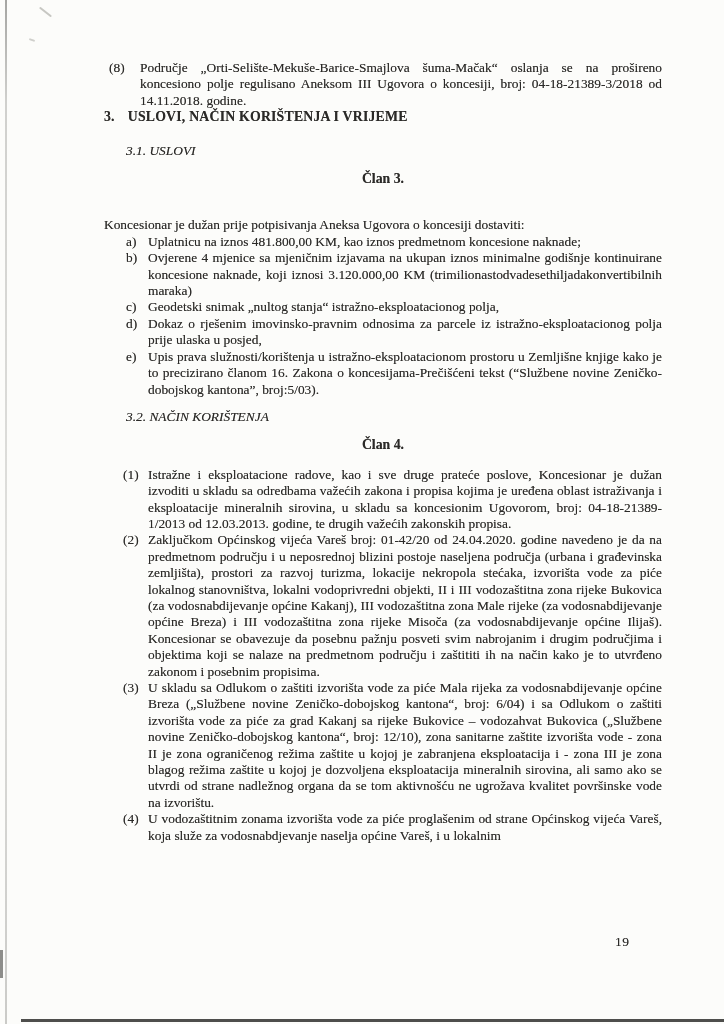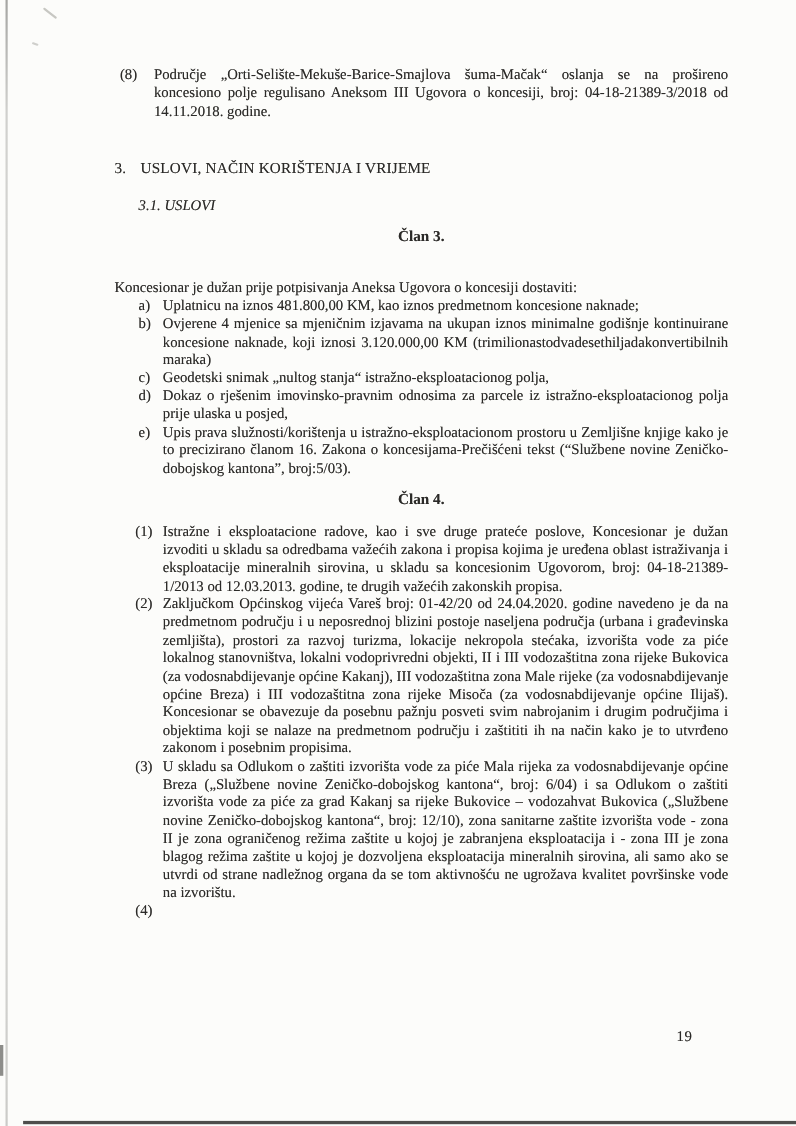--- a/index.html
+++ b/index.html
@@ -46,22 +46,21 @@
     font-size: 13.4px;
     line-height: 16.4px;
   }
   .hang { position: relative; text-align: justify; }
   .hang .marker { position: absolute; top: 0; }
 
   .p8 { padding-left: 36px; }
   .p8 .marker { left: 5px; }
 
   .heading {
-    margin-top: 36px;
-    font-weight: normal;
+    font-weight: bold;
     font-size: 13.8px;
     letter-spacing: 0.2px;
     white-space: nowrap;
   }
   .heading .h-num { display: inline-block; margin-right: 13px; }
 
   .sub { margin-top: 17px; padding-left: 22px; font-style: italic; }
   .sub32 { margin-top: 11px; }
 
   .clan {
@@ -133,38 +132,40 @@
       <div class="hang">
         <span class="marker">d)</span>
         <span>Dokaz o rješenim imovinsko-pravnim odnosima za parcele iz istražno-eksploatacionog polja prije ulaska u posjed,</span>
       </div>
       <div class="hang">
         <span class="marker">e)</span>
         <span>Upis prava služnosti/korištenja u istražno-eksploatacionom prostoru u Zemljišne knjige  kako je to precizirano članom 16. Zakona o koncesijama-Prečišćeni tekst (“Službene novine Zeničko-dobojskog kantona”, broj:5/03).</span>
       </div>
     </div>
 
+    <div class="sub sub32">3.2. NAČIN KORIŠTENJA</div>
 
     <div class="clan">Član 4.</div>
 
     <div class="nlist">
       <div class="hang">
         <span class="marker">(1)</span>
         <span>Istražne i eksploatacione radove, kao i sve druge prateće poslove, Koncesionar je dužan izvoditi u skladu sa odredbama važećih zakona i propisa kojima je uređena oblast istraživanja i eksploatacije mineralnih sirovina, u skladu sa koncesionim Ugovorom, broj: 04-18-21389-1/2013 od 12.03.2013. godine, te drugih važećih zakonskih propisa.</span>
       </div>
       <div class="hang">
         <span class="marker">(2)</span>
         <span>Zaključkom Općinskog vijeća Vareš broj: 01-42/20 od 24.04.2020. godine navedeno je da na predmetnom području i u neposrednoj blizini postoje naseljena područja (urbana i građevinska zemljišta), prostori za razvoj turizma, lokacije nekropola stećaka, izvorišta vode za piće lokalnog stanovništva, lokalni vodoprivredni objekti, II i III vodozaštitna zona rijeke Bukovica (za vodosnabdijevanje općine Kakanj), III vodozaštitna zona Male rijeke (za vodosnabdijevanje općine Breza) i III vodozaštitna zona rijeke Misoča (za vodosnabdijevanje općine Ilijaš). Koncesionar se obavezuje da posebnu pažnju posveti svim nabrojanim i drugim područjima i objektima koji se nalaze na predmetnom području i zaštititi ih na način kako je to utvrđeno zakonom i posebnim propisima.</span>
       </div>
       <div class="hang">
         <span class="marker">(3)</span>
         <span>U skladu sa Odlukom o zaštiti izvorišta vode za piće Mala rijeka za vodosnabdijevanje općine Breza („Službene novine Zeničko-dobojskog kantona“, broj: 6/04)  i sa Odlukom o zaštiti izvorišta vode za piće za grad Kakanj sa rijeke Bukovice – vodozahvat Bukovica („Službene novine Zeničko-dobojskog kantona“, broj: 12/10), zona sanitarne zaštite izvorišta vode - zona II je zona ograničenog režima zaštite u kojoj je zabranjena eksploatacija i - zona III je zona blagog režima zaštite u kojoj je dozvoljena eksploatacija mineralnih sirovina, ali samo ako se utvrdi od strane nadležnog organa da se tom aktivnošću ne ugrožava kvalitet površinske vode na izvorištu.</span>
       </div>
       <div class="hang">
         <span class="marker">(4)</span>
+        <span>U vodozaštitnim zonama izvorišta vode za piće proglašenim od strane Općinskog vijeća Vareš, koja služe za vodosnabdjevanje naselja općine Vareš, i u lokalnim</span>
       </div>
     </div>
 
   </div>
 
   <div class="page-number">19</div>
 
 </div>
 
 </body></html>

